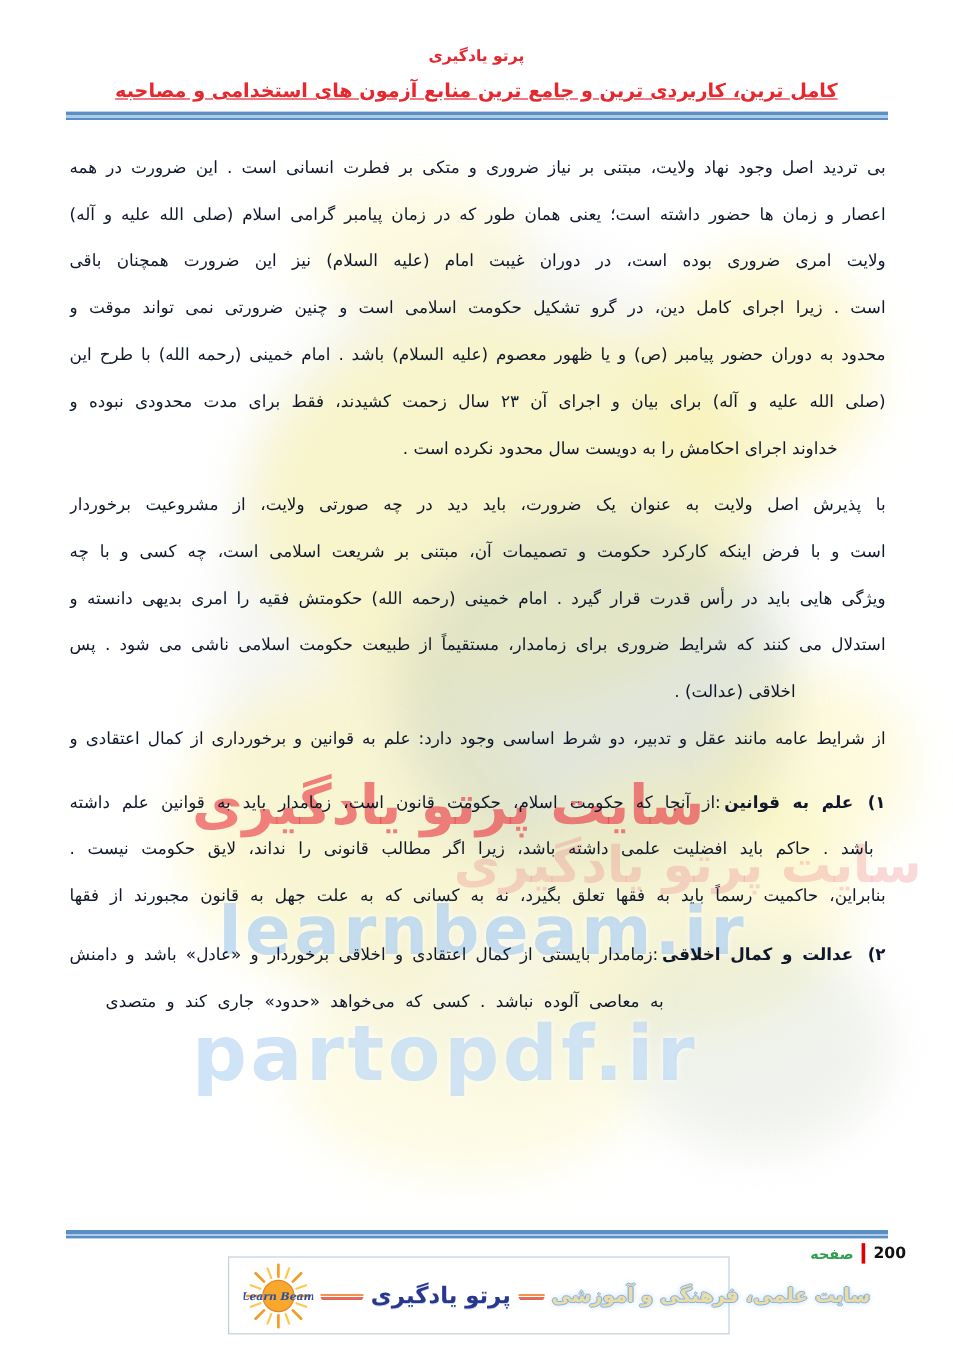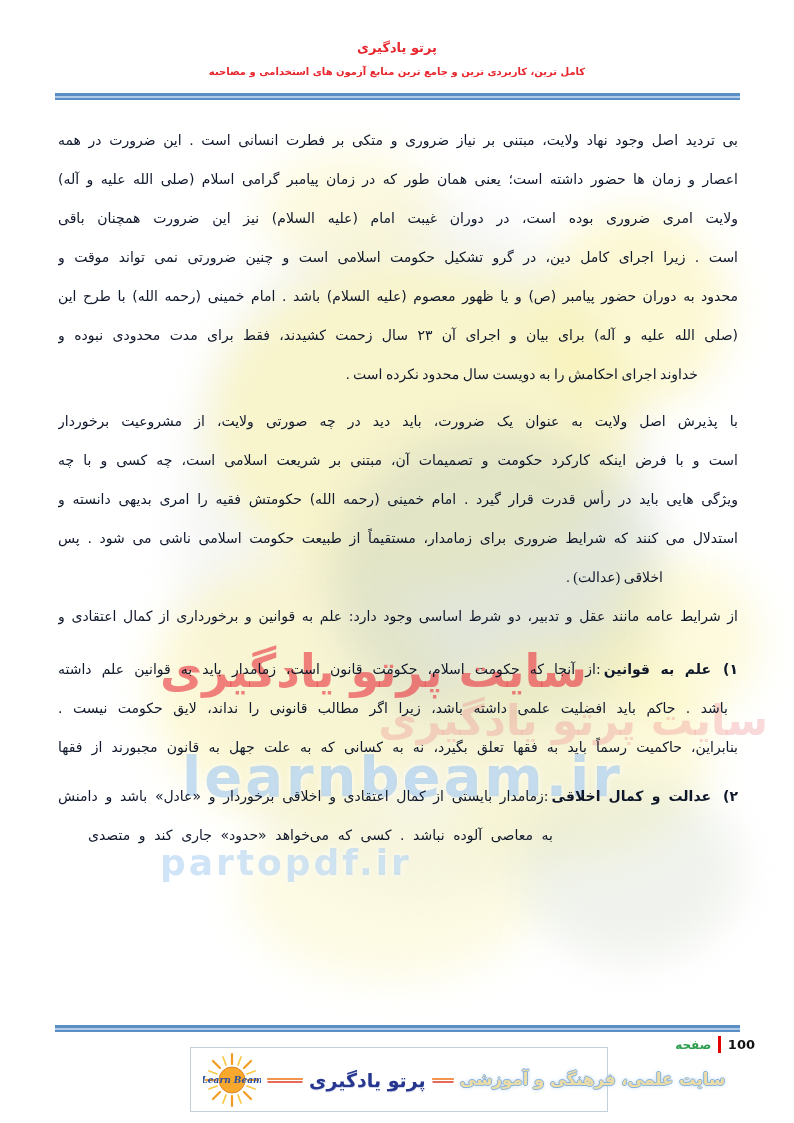--- a/index.html
+++ b/index.html
@@ -19,41 +19,41 @@
   }
   .wm-red-faint{
     top:696px;right:26px;font-size:42px;color:rgba(238,120,130,.28);
     letter-spacing:1px;
   }
   .wm-blue1{
     top:744px;left:182px;font-size:56px;color:rgba(150,193,234,.55);
     letter-spacing:3px;text-shadow:0 0 6px rgba(255,255,255,.8);
   }
   .wm-blue2{
-    top:842px;left:160px;font-size:36px;color:rgba(170,206,240,.55);
+    top:842px;left:160px;font-size:64px;color:rgba(170,206,240,.55);
     letter-spacing:3px;text-shadow:0 0 6px rgba(255,255,255,.8);
   }
   
   .hdr{position:absolute;left:0;width:100%;text-align:center;color:#e8262d;font-weight:bold;z-index:2;}
   .hdr1{top:40px;font-size:13px;}
-  .hdr2{top:66px;font-size:10px;}
+  .hdr2{top:66px;font-size:16px;text-decoration:underline;}
   .rule{
     position:absolute;left:55px;width:685px;height:7px;z-index:2;
     background:linear-gradient(to bottom,#5b8ec4 0 3px,#aecbe8 3px 5px,#5b8ec4 5px 7px);
   }
   .rule-top{top:93px;}
   .rule-bottom{top:1025px;}
   
   .bodytext{
     position:absolute;top:121px;left:58px;width:680px;z-index:2;
     direction:rtl;color:#0f172a;font-size:14px;
   }
   .line{height:39px;line-height:39px;overflow:hidden;}
   .line.justify{text-align:justify;text-align-last:justify;}
-  .line.endline{text-align:right;font-family:Liberation Serif, serif;}
+  .line.endline{text-align:right;}
   .line .num{font-weight:bold;margin-left:12px;}
   .line .ttl{font-weight:bold;margin-left:3px;}
   
   .pageinfo{
     position:absolute;top:1036px;right:39px;z-index:2;direction:rtl;
     display:flex;align-items:center;gap:7px;font-size:13px;
   }
   .pageinfo .pnum{color:#111111;font-weight:bold;}
   .pageinfo .pbar{display:inline-block;width:2.5px;height:17px;background:#e00000;}
   .pageinfo .plabel{color:#2e9e4f;font-size:12px;font-weight:bold;}
@@ -122,21 +122,21 @@
     <div class="line justify" style="margin-top: 14px;"><span class="num">۱)</span><span class="ttl">علم به قوانین</span><span class="txt">:از آنجا که حکومت اسلام، حکومت قانون است، زمامدار باید به قوانین علم داشته</span></div>
     <div class="line justify" style="margin-right: 10px;"><span class="txt">باشد . حاکم باید افضلیت علمی داشته باشد، زیرا اگر مطالب قانونی را نداند، لایق حکومت نیست .</span></div>
     <div class="line justify"><span class="txt">بنابراین، حاکمیت رسماً باید به فقها تعلق بگیرد، نه به کسانی که به علت جهل به قانون مجبورند از فقها</span></div>
     <div class="line justify" style="margin-top: 10px;"><span class="num">۲)</span><span class="ttl">عدالت و کمال اخلاقی</span><span class="txt">:زمامدار بایستی از کمال اعتقادی و اخلاقی برخوردار و «عادل» باشد و دامنش</span></div>
     <div class="line justify" style="margin-right: 185px; margin-left: 30px;"><span class="txt">به معاصی آلوده نباشد . کسی که می‌خواهد «حدود» جاری کند و متصدی بیت‌المال شود، نباید</span></div>
   </div>
 
 <div class="rule rule-bottom"></div>
 
 <div class="pageinfo">
-  <span class="pnum">100</span>
+  <span class="pnum">200</span>
   <span class="pbar"></span>
   <span class="plabel">صفحه</span>
 </div>
 
 <div class="banner">
   <div class="sunwrap">
     <svg width="58" height="58" viewBox="0 0 58 58">
       <g stroke="#f59a23" stroke-width="2.2" stroke-linecap="round">
         <line x1="29" y1="3" x2="29" y2="13"></line>
         <line x1="29" y1="45" x2="29" y2="55"></line>

